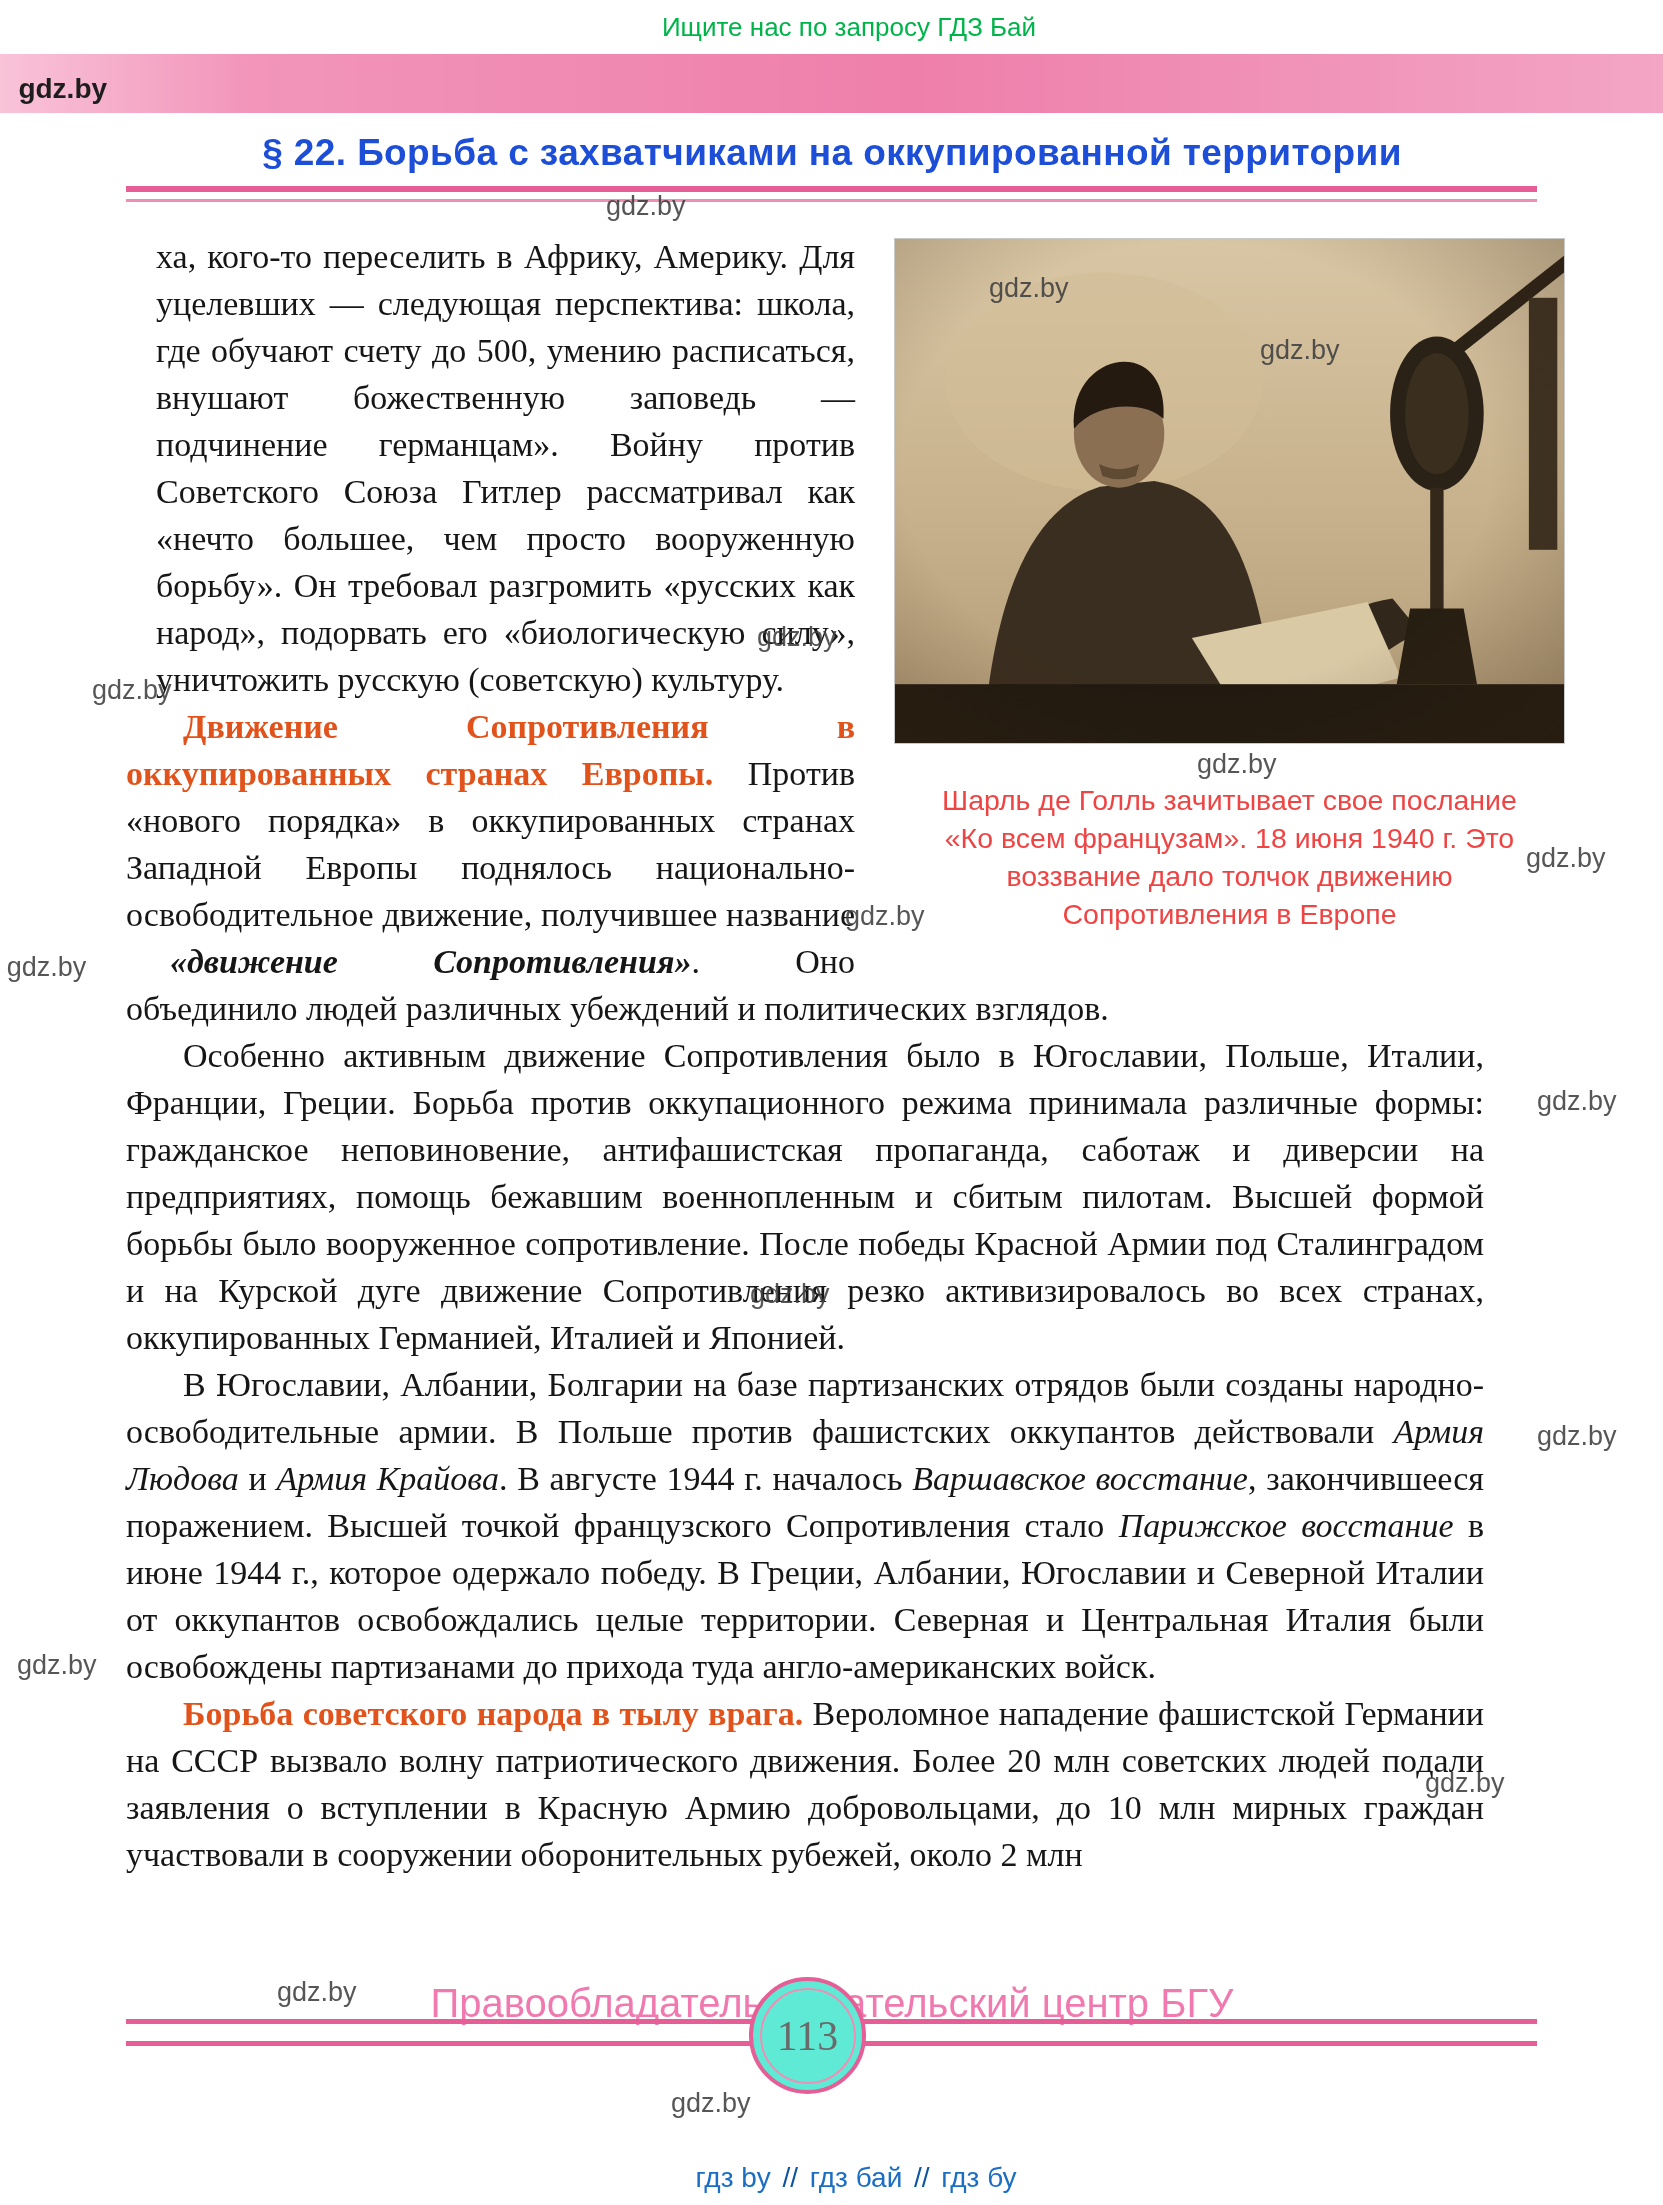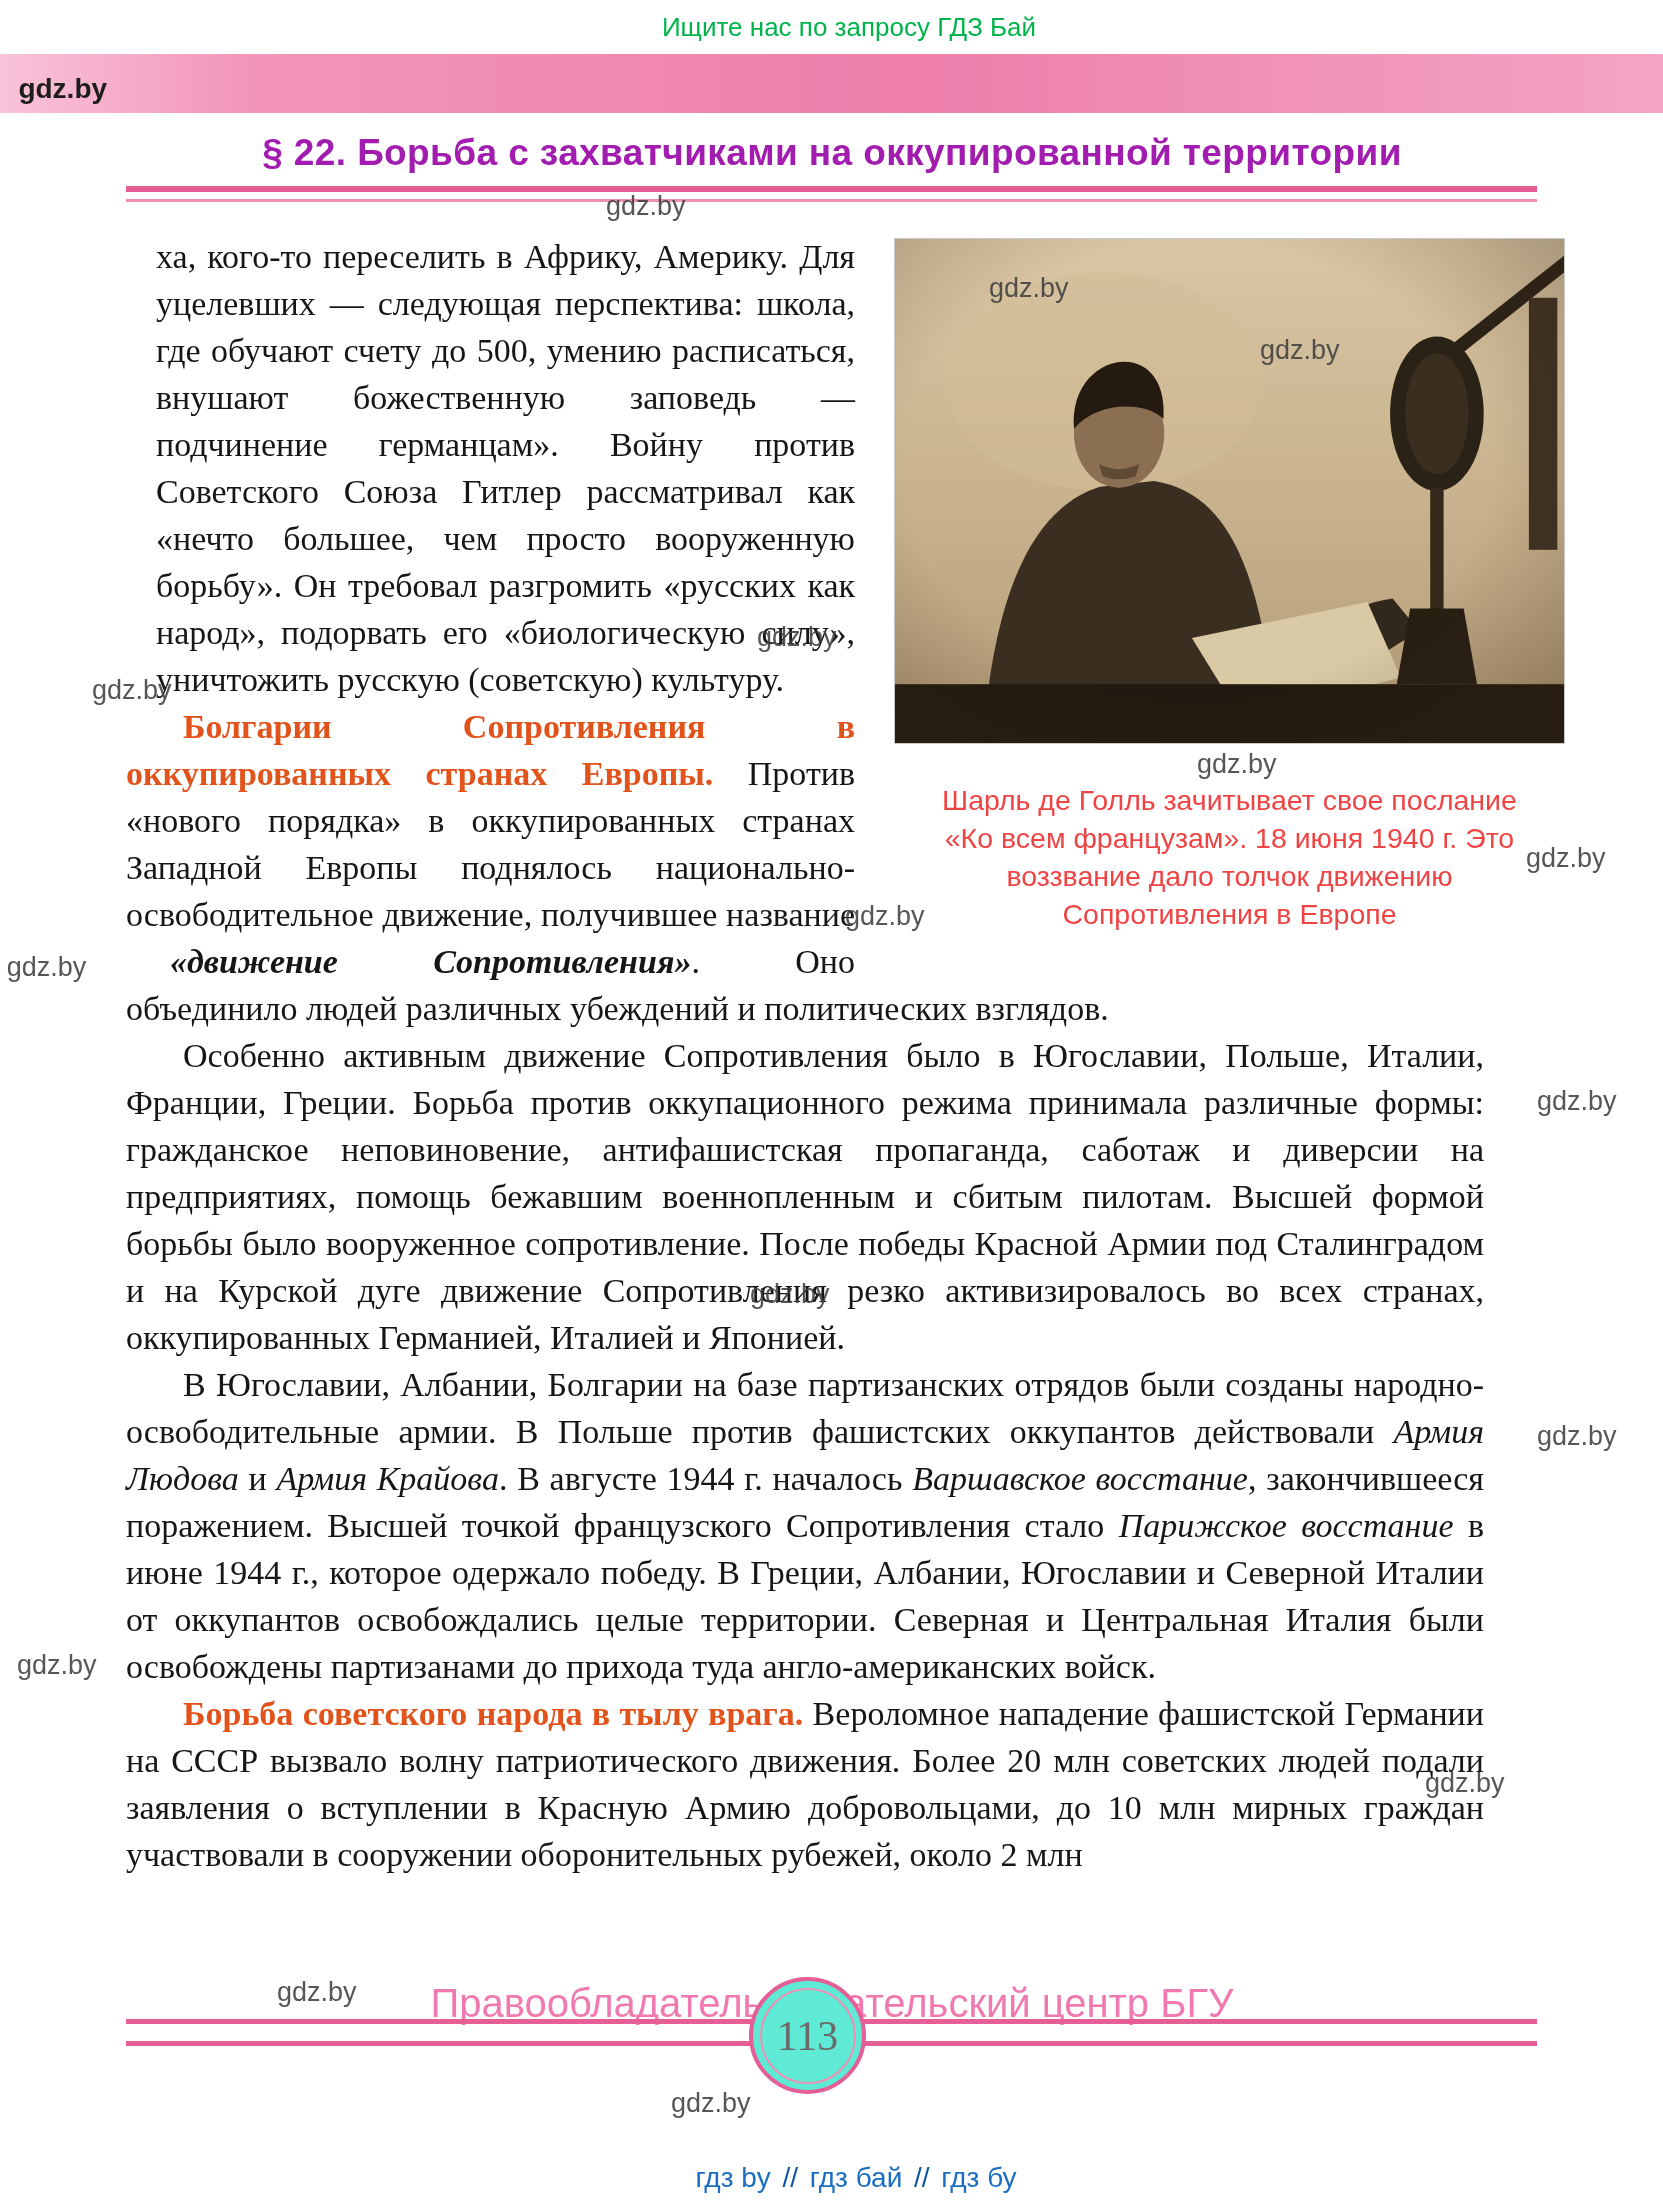--- a/index.html
+++ b/index.html
@@ -21,21 +21,21 @@
     background:linear-gradient(90deg,#f9c3d8 0%, #f295ba 15%, #ee7fab 55%, #f3a5c5 100%);
   }
   .brand-bar .brand {
     position:absolute; left:18.4px; bottom:8.4px;
     font-family:"Liberation Sans", sans-serif; font-weight:bold;
     font-size:28px; color:#1d1d1d;
   }
   .page-title {
     position:absolute; top:132px; left:0; width:100%;
     text-align:center; font-family:"Liberation Sans", sans-serif;
-    font-weight:600; font-size:37px; color:#a21caf; letter-spacing:0.4px;
+    font-weight:600; font-size:37px; color:#1d4ed8; letter-spacing:0.4px;
   }
   .title-rule { position:absolute; top:186px; left:126px; width:1411px; }
   .title-rule .r1 { height:5.9px; background:#e55e96; }
   .title-rule .r2 { height:3.4px; background:#ef8fb5; margin-top:6.7px; }
 
   
   .article {
     position:absolute; top:233px; left:126px; width:1358px;
     font-size:34px; line-height:47px; text-align:justify;
   }
@@ -146,21 +146,21 @@
 
           <rect x="758" y="70" width="34" height="300" fill="#3e3223"></rect>
           <rect width="800" height="600" fill="url(#vig)"></rect>
         </svg>
       </div>
       <figcaption class="caption">Шарль де Голль зачитывает свое послание «Ко всем французам». 18 июня 1940 г. Это воззвание дало толчок движению Сопротивления в Европе</figcaption>
     </figure>
 
     <p class="no-indent"><span>ха, кого-то переселить в Африку, Америку. Для уцелевших — следующая перспектива: школа, где обучают счету до 500, умению расписаться, внушают божественную заповедь — подчинение германцам». Войну против Советского Союза Гитлер рассматривал как «нечто большее, чем просто вооруженную борьбу». Он требовал разгромить «русских как народ», подорвать его «биологическую силу», уничтожить русскую (советскую) культуру.</span></p>
 
-    <p><b class="sect">Болгарии Сопротивления в оккупированных странах Европы.</b><span> Против «нового порядка» в оккупированных странах Западной Европы поднялось национально-освободительное движение, получившее название </span><span class="term">«движение Сопротивления»</span><span>. Оно объединило людей различных убеждений и политических взглядов.</span></p>
+    <p><b class="sect">Движение Сопротивления в оккупированных странах Европы.</b><span> Против «нового порядка» в оккупированных странах Западной Европы поднялось национально-освободительное движение, получившее название </span><span class="term">«движение Сопротивления»</span><span>. Оно объединило людей различных убеждений и политических взглядов.</span></p>
 
     <p><span>Особенно активным движение Сопротивления было в Югославии, Польше, Италии, Франции, Греции. Борьба против оккупационного режима принимала различные формы: гражданское неповиновение, антифашистская пропаганда, саботаж и диверсии на предприятиях, помощь бежавшим военнопленным и сбитым пилотам. Высшей формой борьбы было вооруженное сопротивление. После победы Красной Армии под Сталинградом и на Курской дуге движение Сопротивления резко активизировалось во всех странах, оккупированных Германией, Италией и Японией.</span></p>
 
     <p><span>В Югославии, Албании, Болгарии на базе партизанских отрядов были созданы народно-освободительные армии. В Польше против фашистских оккупантов действовали </span><span class="it">Армия Людова</span><span> и </span><span class="it">Армия Крайова</span><span>. В августе 1944 г. началось </span><span class="it">Варшавское восстание</span><span>, закончившееся поражением. Высшей точкой французского Сопротивления стало </span><span class="it">Парижское восстание</span><span> в июне 1944 г., которое одержало победу. В Греции, Албании, Югославии и Северной Италии от оккупантов освобождались целые территории. Северная и Центральная Италия были освобождены партизанами до прихода туда англо-американских войск.</span></p>
 
 
     <p><b class="sect">Борьба советского народа в тылу врага.</b><span> Вероломное нападение фашистской Германии на СССР вызвало волну патриотического движения. Более 20 млн советских людей подали заявления о вступлении в Красную Армию добровольцами, до 10 млн мирных граждан участвовали в сооружении оборонительных рубежей, около 2 млн</span></p>
 
   </article>
 

